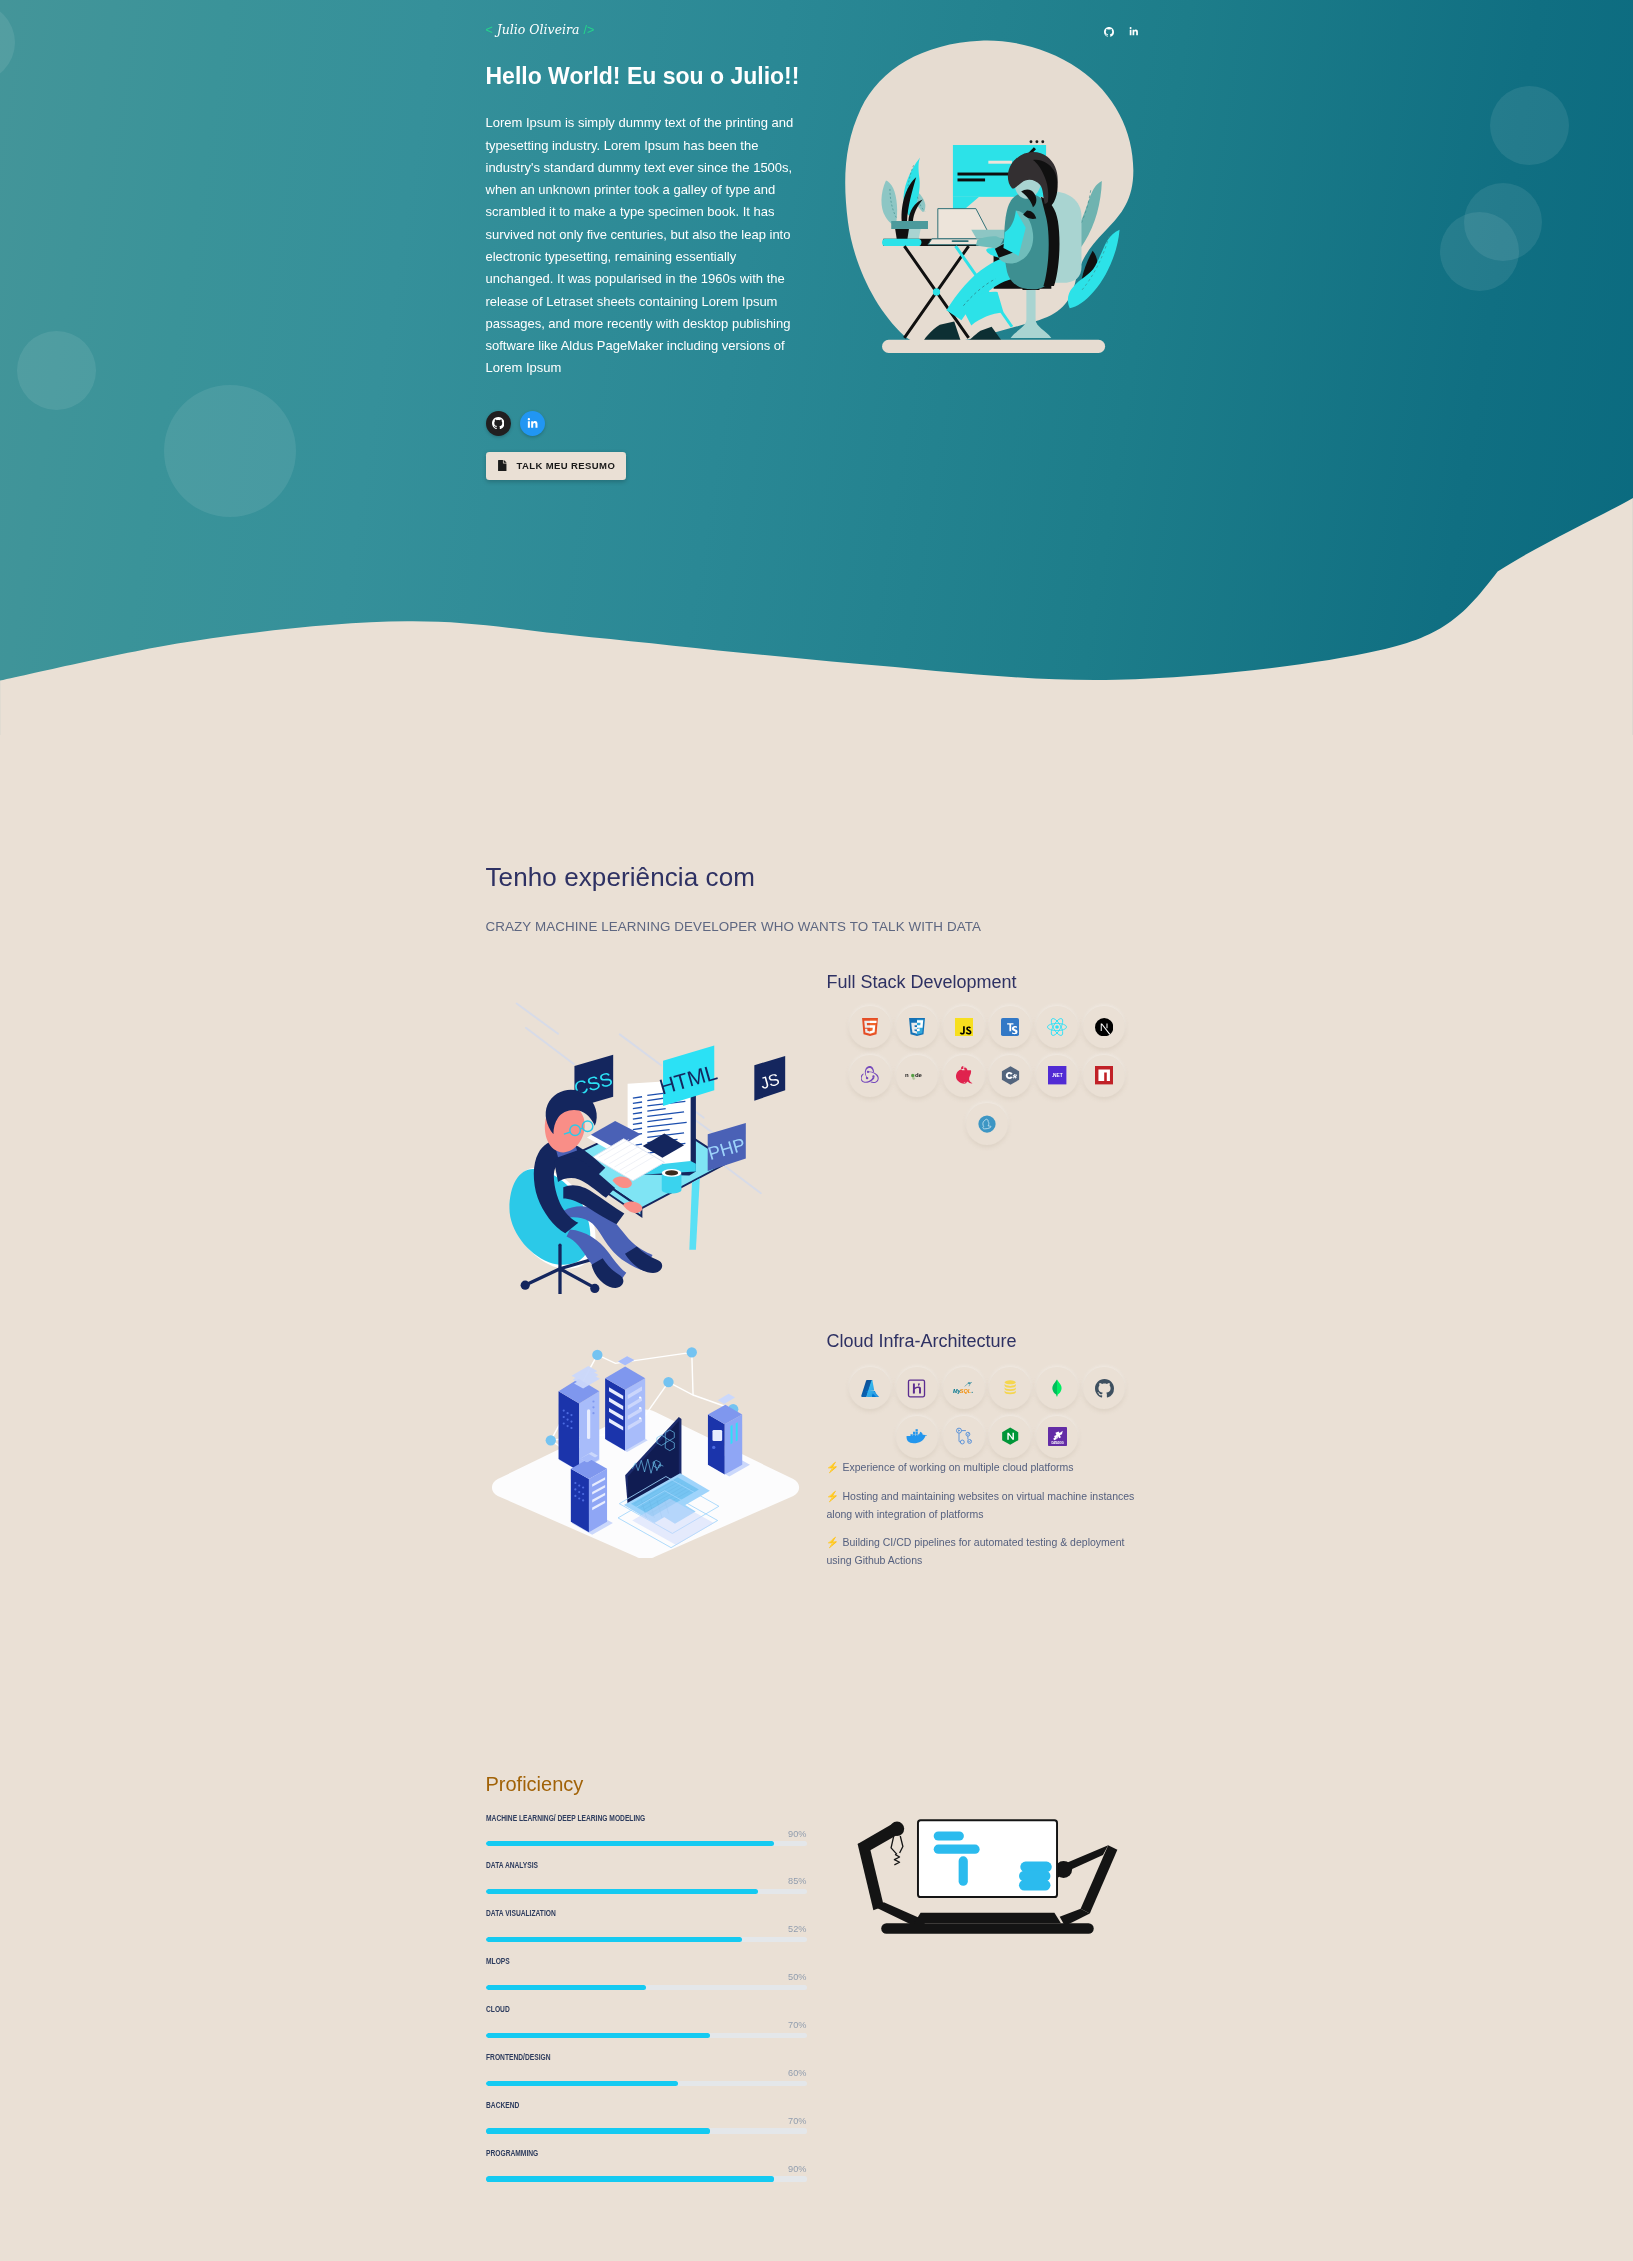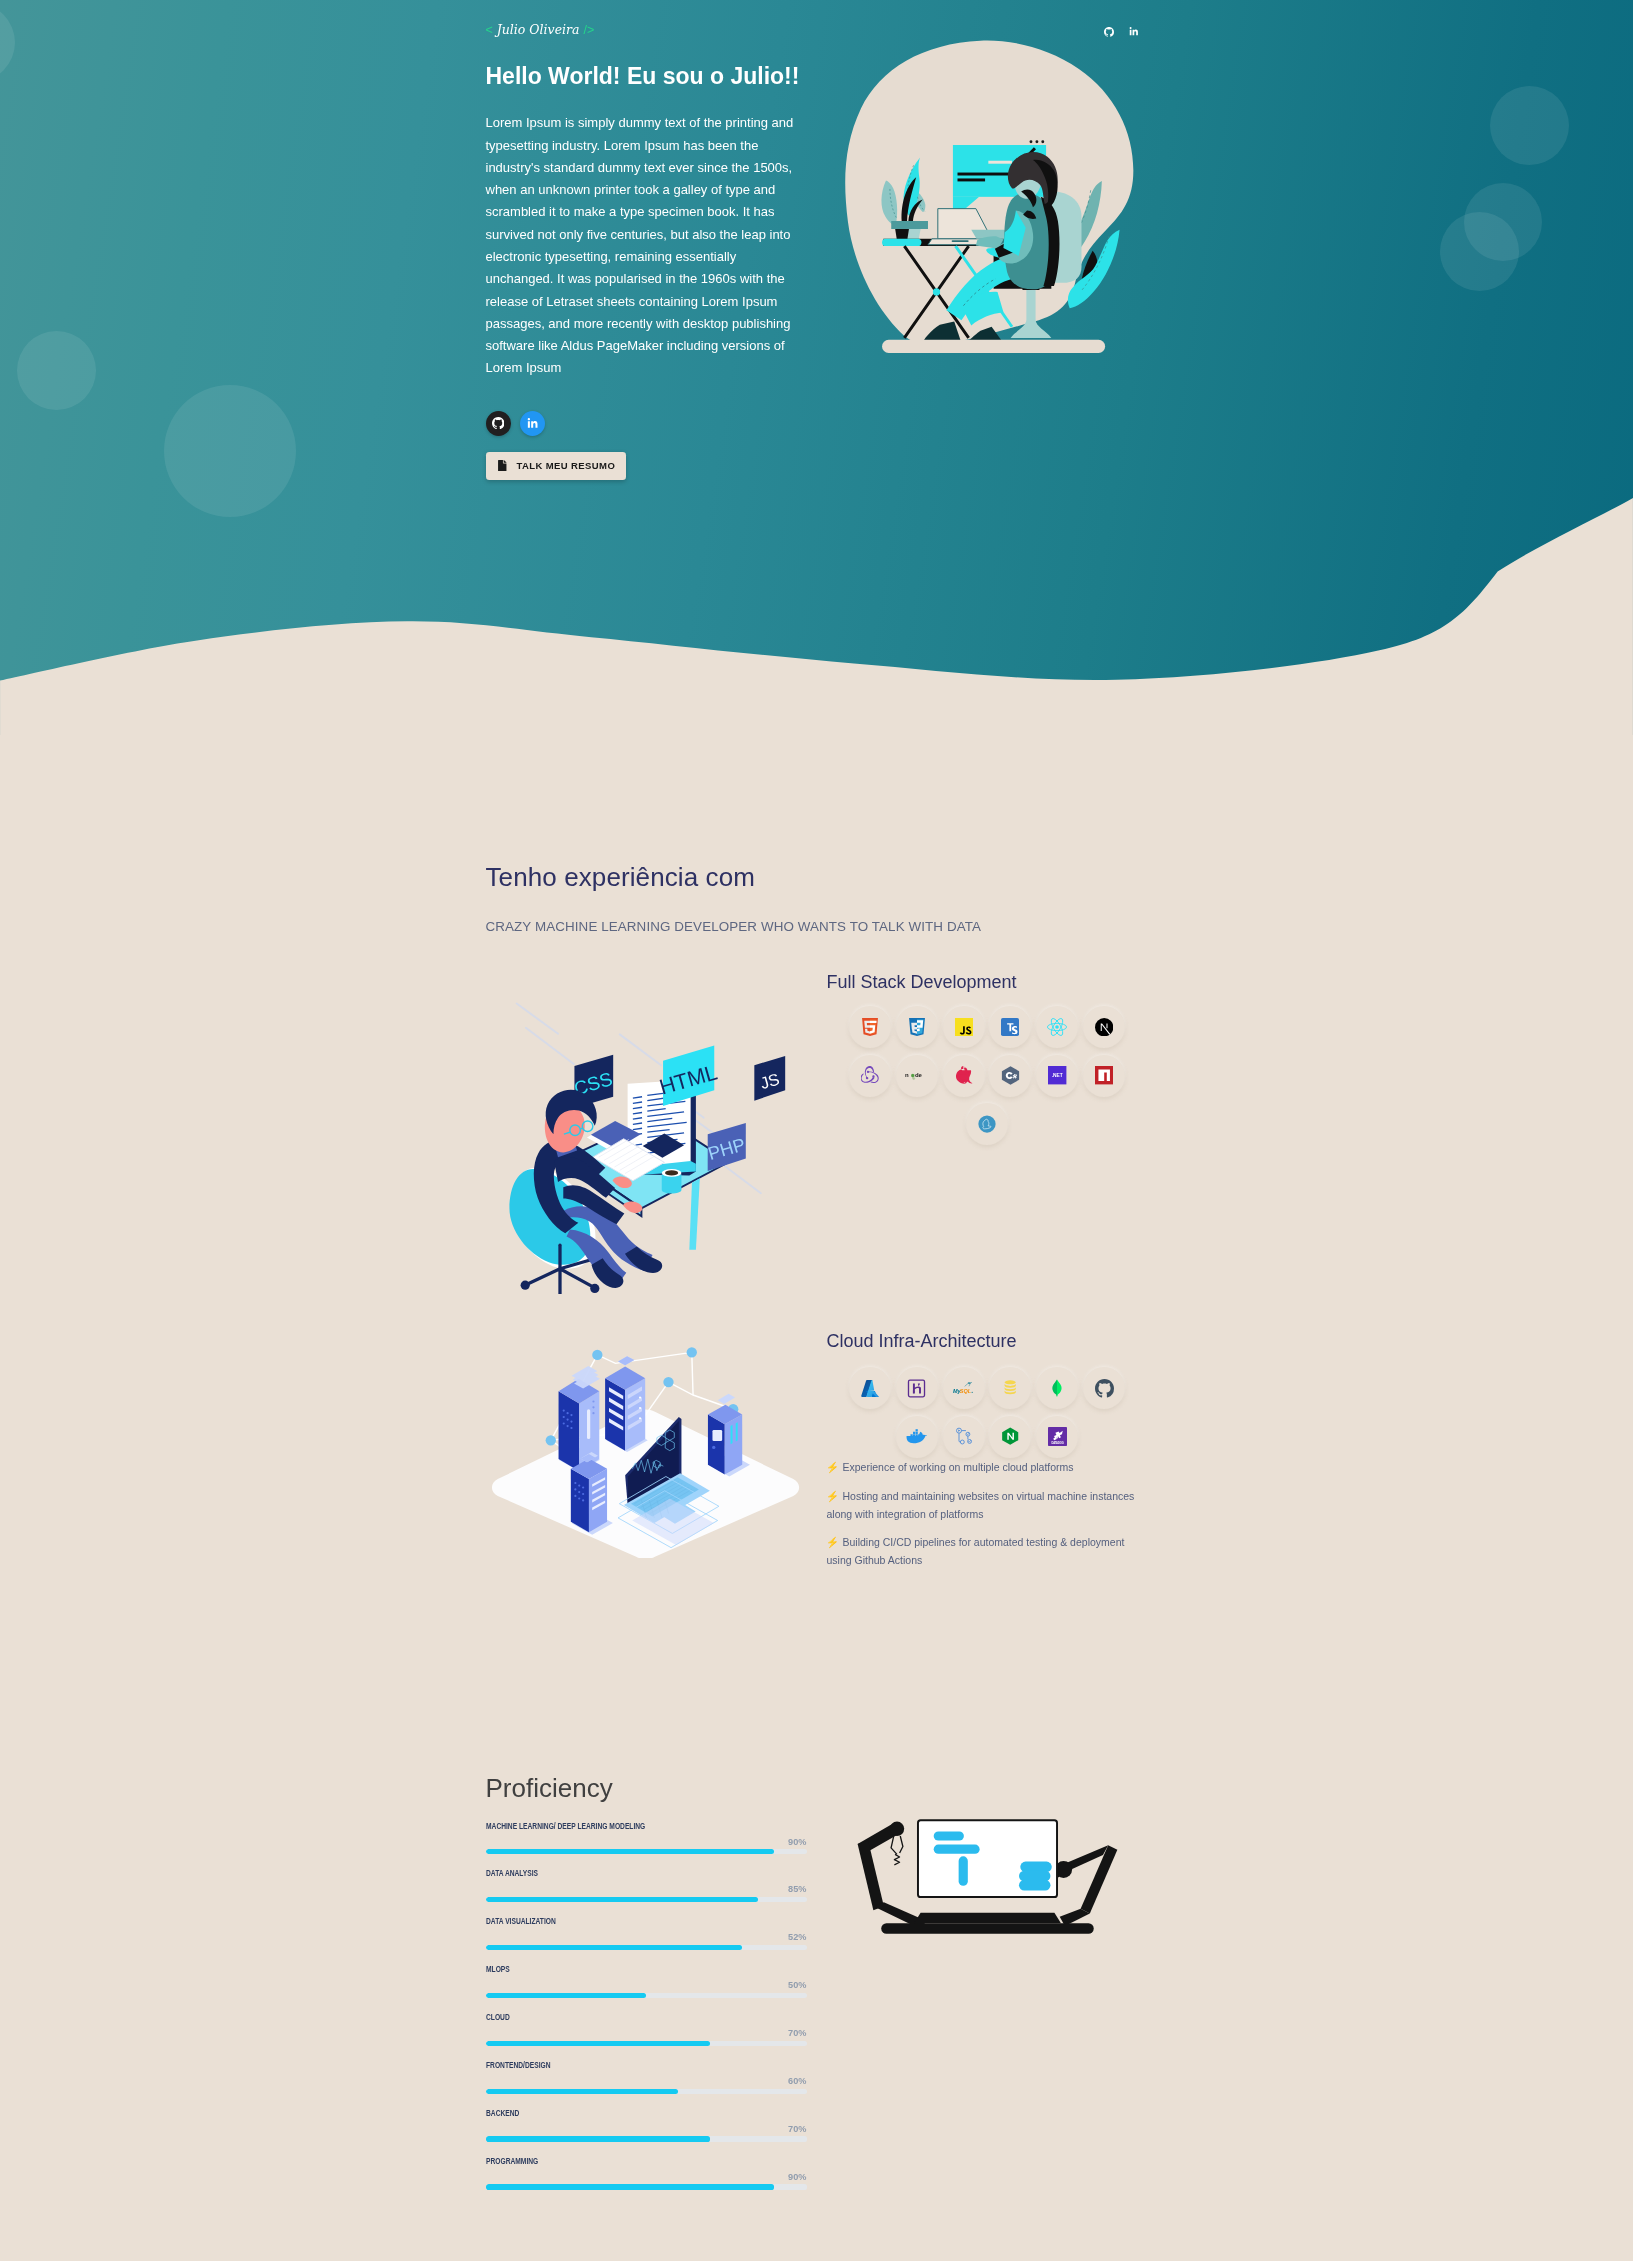--- a/index.html
+++ b/index.html
@@ -54,24 +54,24 @@
 .icon-grid{display:flex;flex-wrap:wrap;justify-content:center;column-gap:4.9px;row-gap:6.6px;width:277px;margin:0 auto}
 .icon-cell{width:42px;height:42px;border-radius:50%;display:flex;align-items:center;justify-content:center;
   box-shadow:0 2px 4px 0 rgba(176,160,140,.24), 0 -1.3px 3.3px 0 rgba(255,255,255,.45)}
 .skill-bullets{margin-top:1.3px}
 #blk2 .skill-bullets{margin-top:1.3px}
 #blk2 .skill-title{margin-bottom:15px}
 .skill-bullets p{font-size:10.5px;color:#55607f;line-height:1.7;margin-bottom:11px}
 
 
 .prof{padding-top:192px;padding-bottom:60px}
-h2.prof-title{font-size:26px;color:#404040;font-weight:400;margin-bottom:16.4px}
+h2.prof-title{font-size:20px;color:#a16207;font-weight:400;margin-bottom:16.4px}
 .bar-item{margin-bottom:14px}
 .bar-label{font-size:8.5px;font-weight:bold;color:#2d3c5e;letter-spacing:0;transform:scaleX(.785);transform-origin:left center;white-space:nowrap}
-.bar-pct{font-size:9.2px;font-weight:bold;color:#919dae;text-align:right;margin-top:6px}
+.bar-pct{font-size:9.2px;font-weight:normal;color:#919dae;text-align:right;margin-top:6px}
 .bar-track{height:5.3px;background:#e4e7ea;border-radius:2.6px;overflow:hidden;margin-top:2.6px}
 .bar-fill{height:100%;background:#15caf1;border-radius:2.6px}
 .prof-art{display:flex;justify-content:center;align-items:flex-start;padding-top:44px}
 </style>
 </head>
 <body>
 
 <section class="hero">
   <div class="hero-bg"></div>
   <div class="bubble" style="left:-64px;top:3.3px;width:79px;height:79px"></div>

